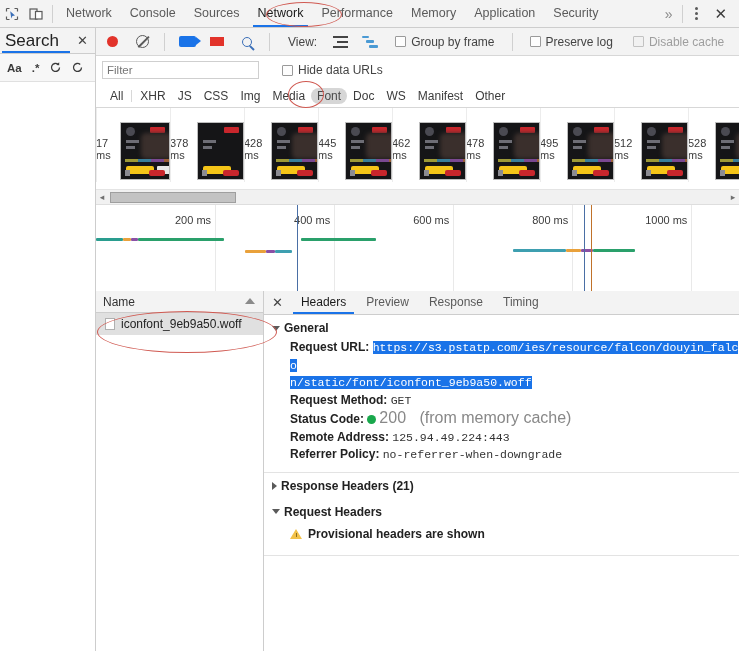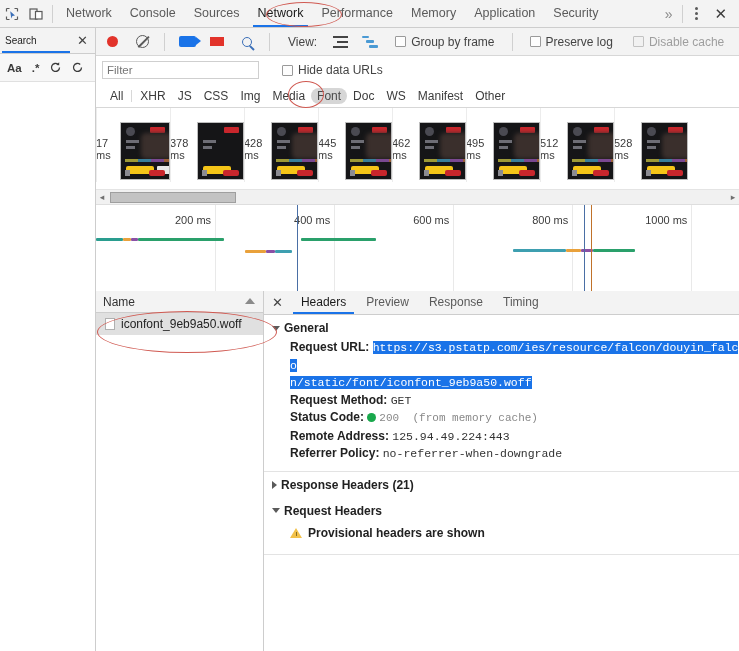--- a/index.html
+++ b/index.html
@@ -43,21 +43,21 @@
 
   
   .searchpane {
     position:absolute; left:0; top:28px; width:96px; height:623px;
     background:#fff; border-right:1px solid #cdcdcd;
   }
   .searchpane-tabrow {
     height:26px; display:flex; align-items:center; justify-content:space-between;
     border-bottom:1px solid #cdcdcd; position:relative; background:#f3f3f3;
   }
-  .searchpane-tab { font-size:10px; color:#222; padding-left:5px; }
+  .searchpane-tab { font-size:17px; color:#222; padding-left:5px; }
   .searchpane-tabrow::after{
     content:""; position:absolute; left:2px; width:68px; bottom:0; height:2px; background:#1a73e8;
   }
   .searchpane-x { font-size:13px; color:#444; padding-right:7px; }
   .searchpane-tools {
     height:28px; display:flex; align-items:center; gap:2px; padding:0 3px;
     border-bottom:1px solid #e0e0e0; background:#f7f7f7;
   }
   .tool-txt { font-size:11.5px; color:#3b3b3b; padding:0 4px; font-weight:bold;}
   .tool-sm { width:20px; height:20px; display:flex; align-items:center; justify-content:center; }
@@ -192,21 +192,21 @@
     padding:6px 0 4px 8px;
   }
   .tri { width:0;height:0; border-top:4px solid transparent; border-bottom:4px solid transparent; border-left:5px solid #5a5a5a; }
   .tri.down { border-left:4px solid transparent; border-right:4px solid transparent; border-top:5px solid #5a5a5a; border-bottom:0; }
   .kvs { padding-left:26px; }
   .kv { font-size:12px; line-height:17.5px; color:#222; word-break:break-all; }
   .kv .k { font-weight:bold; }
   .kv .v { font-family:"Liberation Mono", monospace; font-size:11.5px; color:#333; }
   .url-sel { background:#1a73e8; color:#fff; font-family:"Liberation Mono", monospace; font-size:11.5px; }
   .greendot { display:inline-block; width:9px; height:9px; border-radius:50%; background:#19a84c; vertical-align:-1px; margin-right:3px;}
-  .grey-mono { font-family:Liberation Mono, monospace; font-size:11px; color:#888; }
+  .grey-mono { font-family:Liberation Sans, sans-serif; font-size:16px; color:#888; }
   .hr { height:1px; background:#e3e3e3; margin:6px 0 0 0; }
   .warnrow { display:flex; align-items:center; gap:6px; padding:4px 0 0 26px; }
   .warnic { width:0;height:0;border-left:6px solid transparent;border-right:6px solid transparent;border-bottom:10px solid #f2c14a; position:relative;}
   .warnic::after{content:"";position:absolute;left:-0.5px;top:4px;width:1px;height:4px;background:#8a6d1f;}
   .warntxt { font-size:12px; font-weight:bold; color:#222; }
 
   
   .anno { position:absolute; border:1.6px solid #d05a52; border-radius:50%; pointer-events:none; }
 </style>
 </head>
@@ -400,20 +400,34 @@
             <span class="txt1"></span>
             <span class="txt2"></span>
             <span class="bar"></span>
             <span class="yellow"></span>
             <span class="note"></span>
             <span class="redbtn"></span>
           </div>
         </div>
         <div class="fs-item">
           <div class="fs-time">462 ms</div>
+          <div class="fs-thumb">
+            <span class="av"></span>
+            <span class="badge"></span>
+            <span class="blob"></span>
+            <span class="txt1"></span>
+            <span class="txt2"></span>
+            <span class="bar"></span>
+            <span class="yellow"></span>
+            <span class="note"></span>
+            <span class="redbtn"></span>
+          </div>
+        </div>
+        <div class="fs-item">
+          <div class="fs-time">478 ms</div>
           <div class="fs-thumb">
             <span class="av"></span>
             <span class="badge"></span>
             <span class="blob"></span>
             <span class="txt1"></span>
             <span class="txt2"></span>
             <span class="bar"></span>
             <span class="yellow"></span>
             <span class="note"></span>
             <span class="redbtn"></span>

